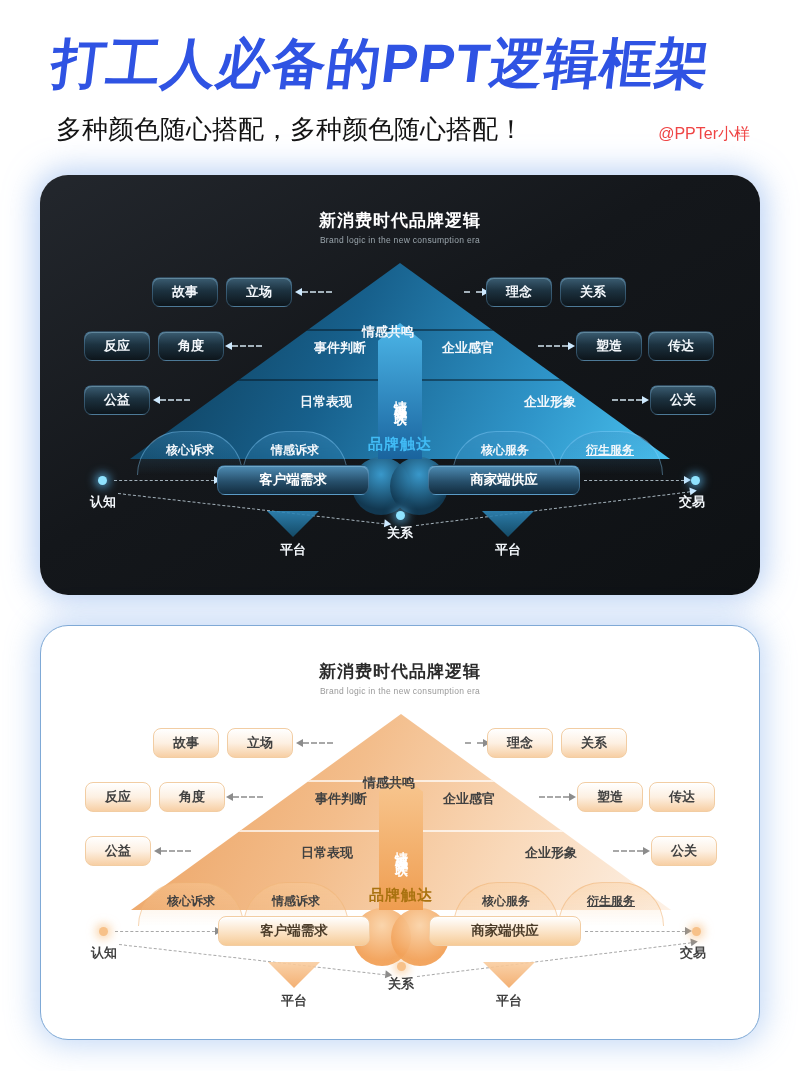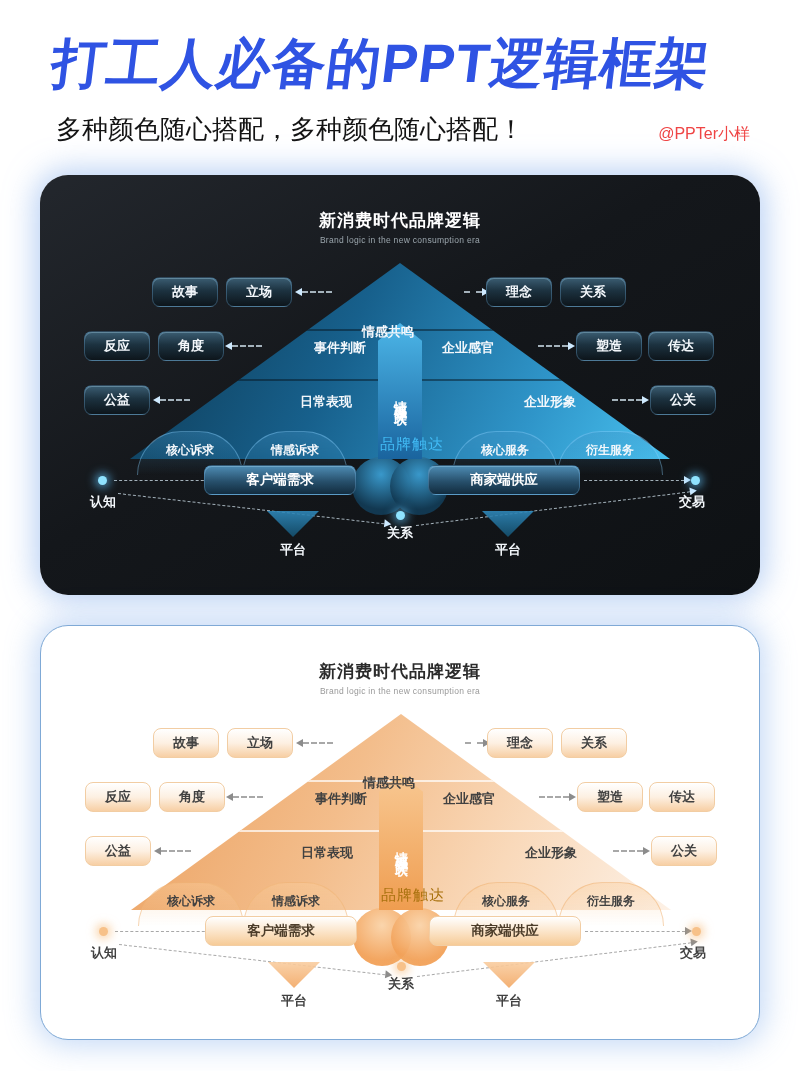--- a/index.html
+++ b/index.html
@@ -99,34 +99,34 @@
     border-left:7px solid var(--dash-solid); border-top:4px solid transparent; border-bottom:4px solid transparent; }
   .a-r1l{left:262px;top:116px;} .a-r1r{left:424px;top:116px;width:18px;}
   .a-r2l{left:192px;top:170px;} .a-r2r{left:498px;top:170px;}
   .a-r3l{left:120px;top:224px;} .a-r3r{left:572px;top:224px;}
 
   
   .arc { position:absolute; top:256px; width:106px; height:44px;
     border:1.5px solid var(--arc-border); border-bottom:none; border-radius:106px 106px 0 0;
     background:var(--arc-fill); z-index:2; text-align:center; font-size:12px; font-weight:700;
     color:var(--text); padding-top:10px; }
-  .arc1{left:97px;} .arc2{left:202px;} .arc3{left:412px;} .arc4{left:517px;}
-
-  .brand { position:absolute; left:312px; top:260px; width:120px; text-align:center;
-    font-size:15px; font-weight:400; letter-spacing:1px; color:var(--accent); z-index:3; }
+  .arc1{left:97px;} .arc2{left:202px;} .arc3{left:412px;} .arc4{left:517px;text-decoration:underline;}
+
+  .brand { position:absolute; left:300px; top:260px; width:120px; text-align:center;
+    font-size:15px; font-weight:700; letter-spacing:1px; color:var(--accent); z-index:3; }
 
   .cir { position:absolute; width:58px; height:58px; border-radius:50%;
     background:var(--circle); z-index:1; opacity:.95; }
   .cirL{left:312px;top:282px;} .cirR{left:350px;top:282px;}
 
   .bigbtn { position:absolute; top:290px; width:152px; height:30px; border-radius:8px;
     background:var(--btn-grad); border:1px solid var(--box-border);
     display:flex; align-items:center; justify-content:center; font-size:13.5px; font-weight:800;
     color:var(--btn-text); z-index:3; box-shadow:var(--box-hi); }
-  .btnL{left:164px;} .btnR{left:388px;}
+  .btnL{left:177px;} .btnR{left:388px;}
 
   .dot { position:absolute; width:9px; height:9px; border-radius:50%;
     background:var(--dot); box-shadow:0 0 10px 3px var(--dot-glow); z-index:3; }
   .dotL{left:58px;top:301px;} .dotR{left:651px;top:301px;} .dotC{left:356px;top:336px;}
 
   .nlabel { position:absolute; font-size:13px; font-weight:700; color:var(--text);
     text-align:center; z-index:3; }
   .nl-cognition{left:40px;top:318px;width:46px;}
   .nl-trade{left:629px;top:318px;width:46px;}
   .nl-relation{left:330px;top:349px;width:60px;}

